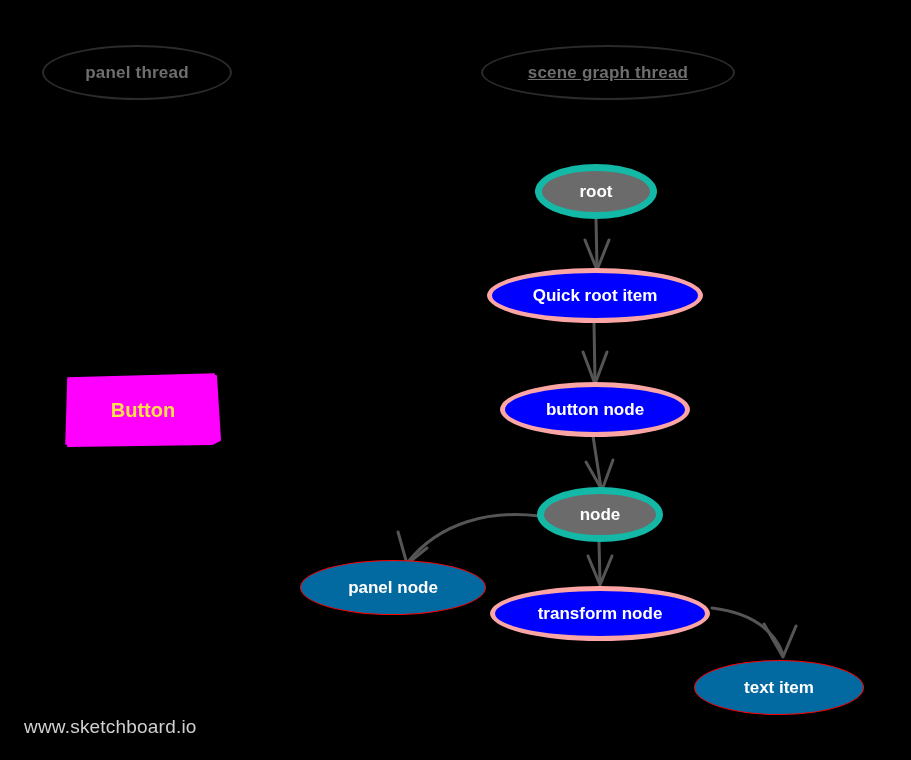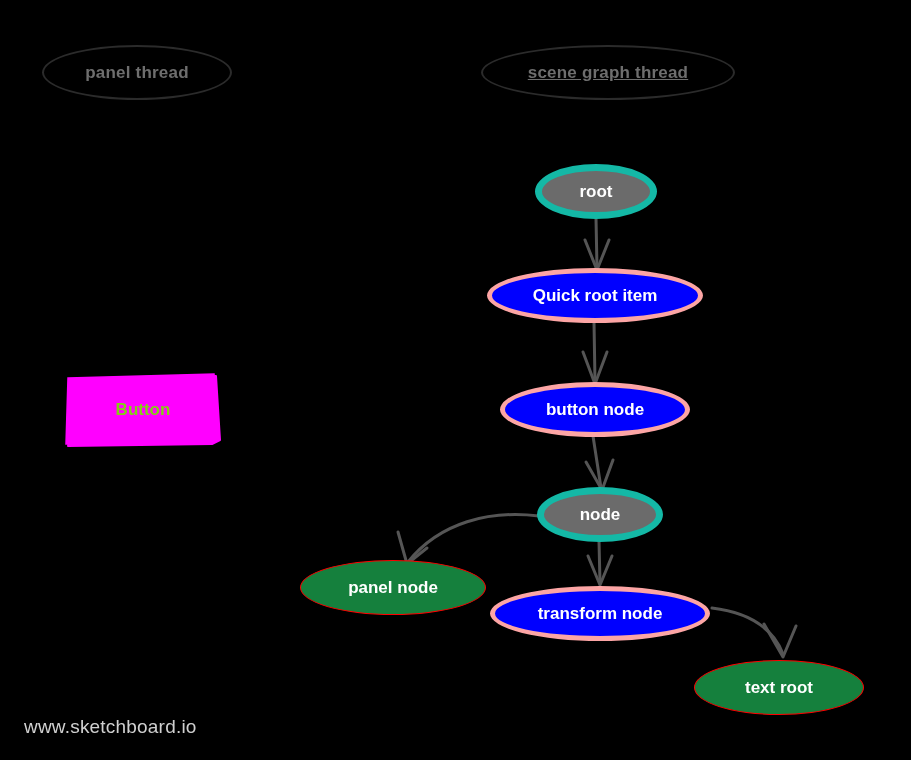--- a/index.html
+++ b/index.html
@@ -61,31 +61,31 @@
   .blue {
     background: #0000ff;
     border: 5px solid #fca5a5;
     color: #ffffff;
     font-size: 17px;
     font-weight: bold;
   }
 
   
   .red {
-    background: #15803d;
+    background: #0369a1;
     border: 1px solid #ff0000;
     color: #ffffff;
     font-size: 17px;
     font-weight: bold;
   }
 
   
   .rect-sketch {
-    color: #84cc16;
-    font-size: 17px;
+    color: #fde047;
+    font-size: 20px;
     font-weight: bold;
     background: transparent;
   }
   .rect-sketch .sketch-svg {
     position: absolute;
     left: 0;
     top: 0;
     width: 100%;
     height: 100%;
   }
@@ -178,18 +178,18 @@
 
   <div class="node ellipse red" style="left:300px; top:560px; width:186px; height:55px;">
     <span>panel node</span>
   </div>
 
   <div class="node ellipse blue" style="left:490px; top:586px; width:220px; height:55px;">
     <span>transform node</span>
   </div>
 
   <div class="node ellipse red" style="left:694px; top:660px; width:170px; height:55px;">
-    <span>text root</span>
+    <span>text item</span>
   </div>
 
   <div class="watermark" style="left:24px; top:716px;">www.sketchboard.io</div>
 
 </div>
 
 </body></html>

